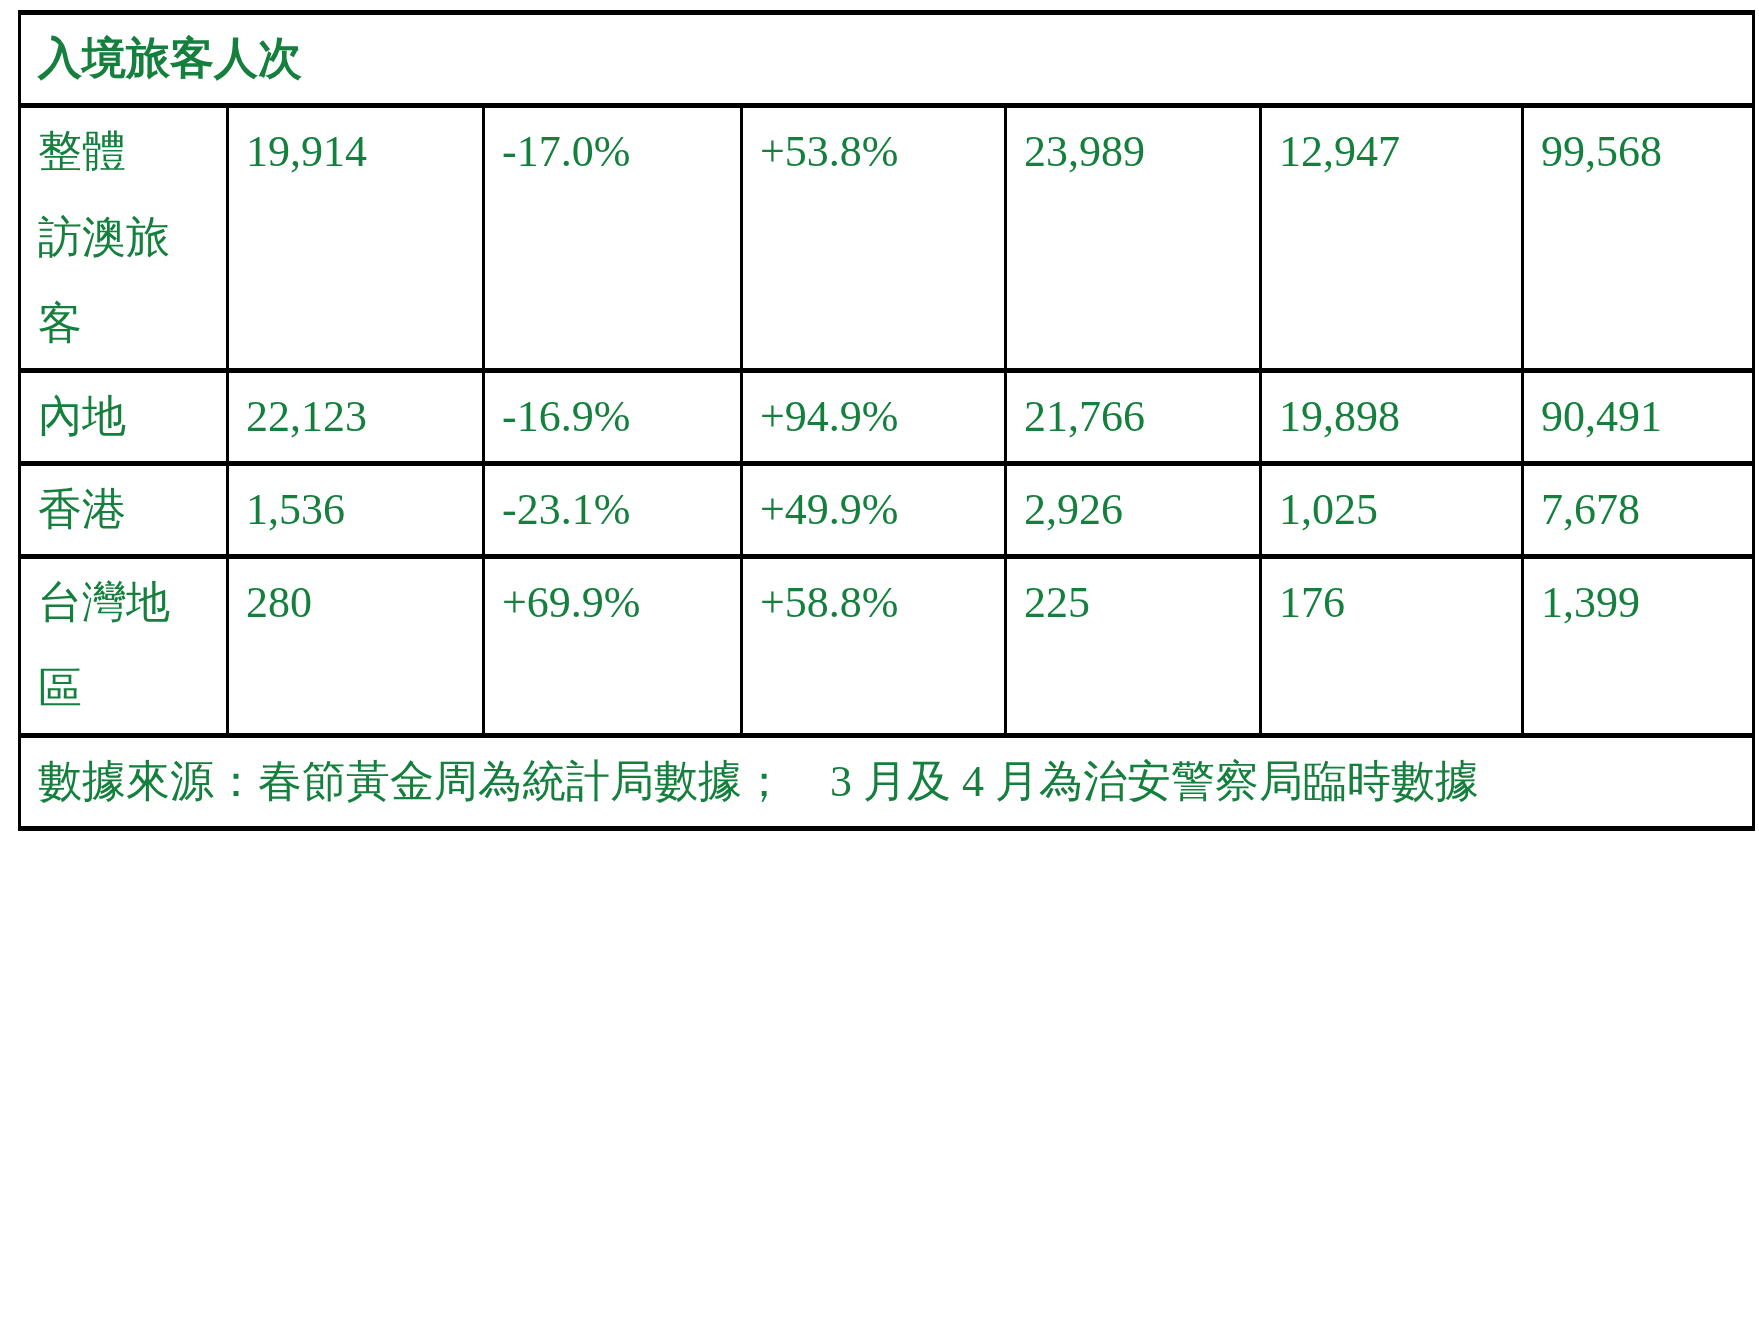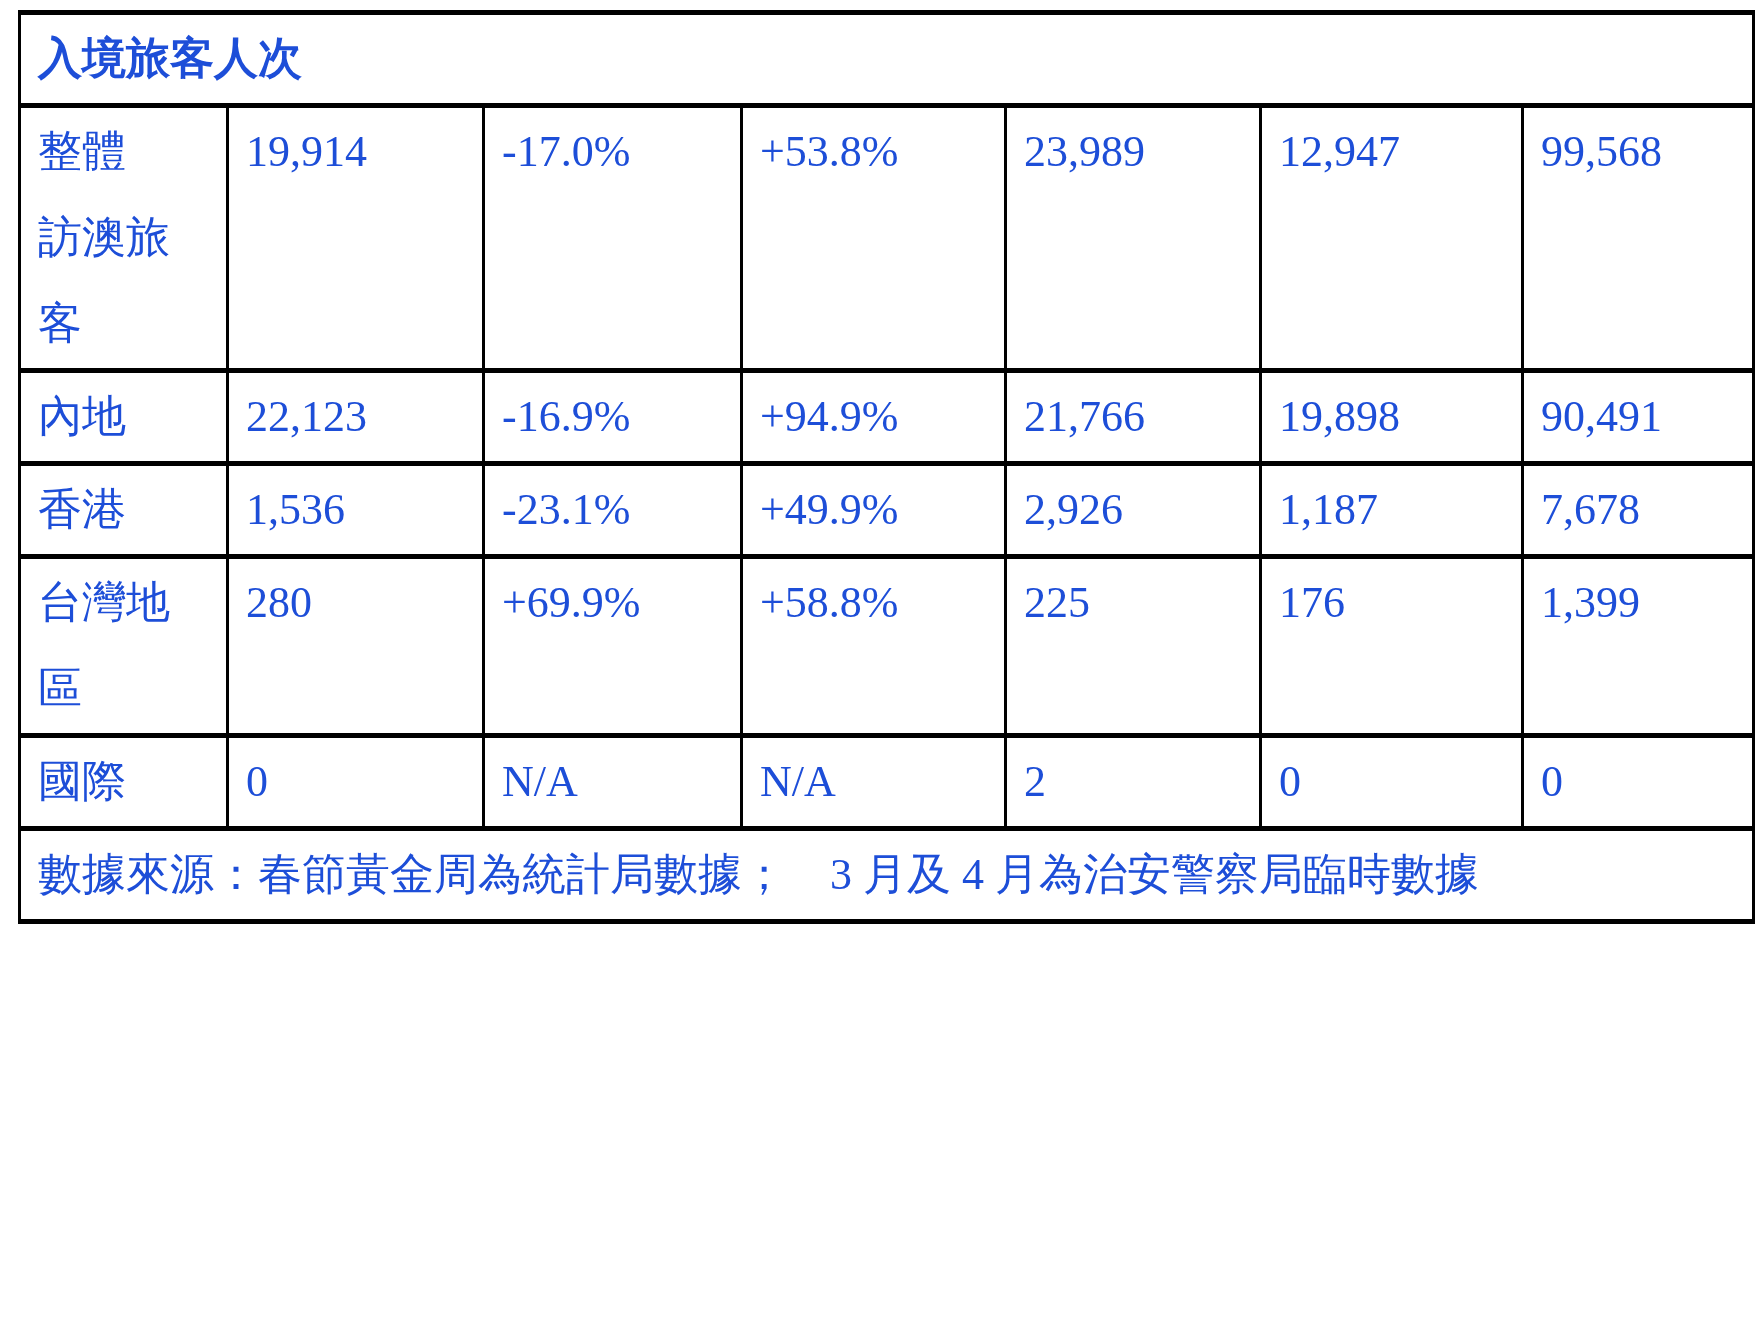--- a/index.html
+++ b/index.html
@@ -6,21 +6,21 @@
     margin: 0;
     padding: 0;
     background: #ffffff;
   }
   .page {
     position: relative;
     width: 1759px;
     height: 1338px;
     background: #ffffff;
     font-family: "Liberation Serif", "DejaVu Serif", serif;
-    color: #1d4ed8;
+    color: #15803d;
     overflow: hidden;
   }
   table.arrivals {
     position: absolute;
     left: 18px;
     top: 10px;
     border-collapse: collapse;
     table-layout: fixed;
     width: 1734px;
   }
@@ -97,43 +97,34 @@
       <td>19,898</td>
       <td>90,491</td>
     </tr>
 
     <tr class="r-single2">
       <td>香港</td>
       <td>1,536</td>
       <td>-23.1%</td>
       <td>+49.9%</td>
       <td>2,926</td>
-      <td>1,187</td>
+      <td>1,025</td>
       <td>7,678</td>
     </tr>
 
     <tr class="r-taiwan">
       <td>台灣地
 區</td>
       <td>280</td>
       <td>+69.9%</td>
       <td>+58.8%</td>
       <td>225</td>
       <td>176</td>
       <td>1,399</td>
     </tr>
 
-    <tr class="r-intl">
-      <td>國際</td>
-      <td>0</td>
-      <td>N/A</td>
-      <td>N/A</td>
-      <td>2</td>
-      <td>0</td>
-      <td>0</td>
-    </tr>
 
     <tr class="r-source">
       <td colspan="7" class="source-cell">數據來源：春節黃金周為統計局數據；　3 月及 4 月為治安警察局臨時數據</td>
     </tr>
   </tbody>
     </table>
 </div>
 
 </body></html>

